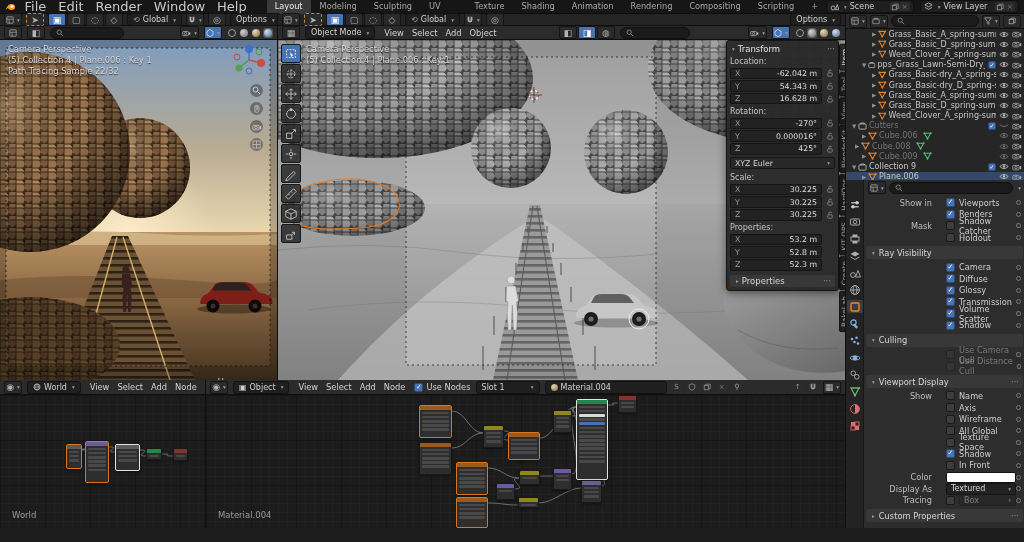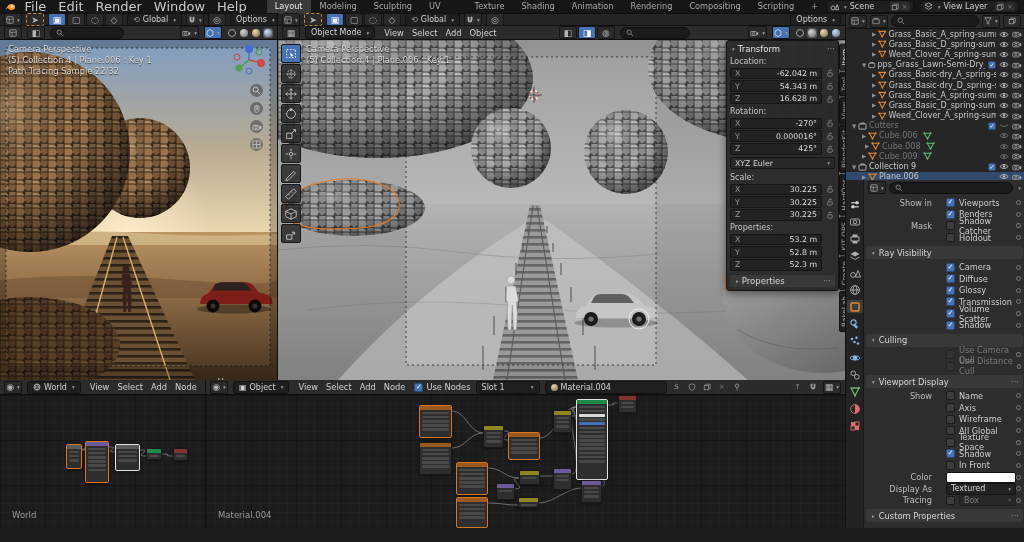--- a/index.html
+++ b/index.html
@@ -1016,21 +1016,21 @@
           </svg>
     <span class="oright">
             <svg class="ic" width="10" height="7" viewBox="0 0 12 8">
               <use href="#s-eye"></use>
             </svg>
             <svg class="ic" width="10" height="8" viewBox="0 0 12 9" style="color:#a8a8a8">
               <use href="#s-cam"></use>
             </svg>
           </span>
         </div>
-        <div class="orow dim" style="padding-left:17px">
+        <div class="orow dim" style="padding-left:7px">
     <span class="arr">▶</span>
           <svg class="ic" width="9" height="8" viewBox="0 0 10 9" style="color:#e0862d">
             <use href="#s-tri"></use>
           </svg>
           <span class="lbl">Cube.008</span>
           <svg class="ic" width="9" height="8" viewBox="0 0 10 9" style="color:#57b97c;margin-left:6px">
             <use href="#s-tri"></use>
           </svg>
     <span class="oright">
             <svg class="ic" width="10" height="7" viewBox="0 0 12 8">

